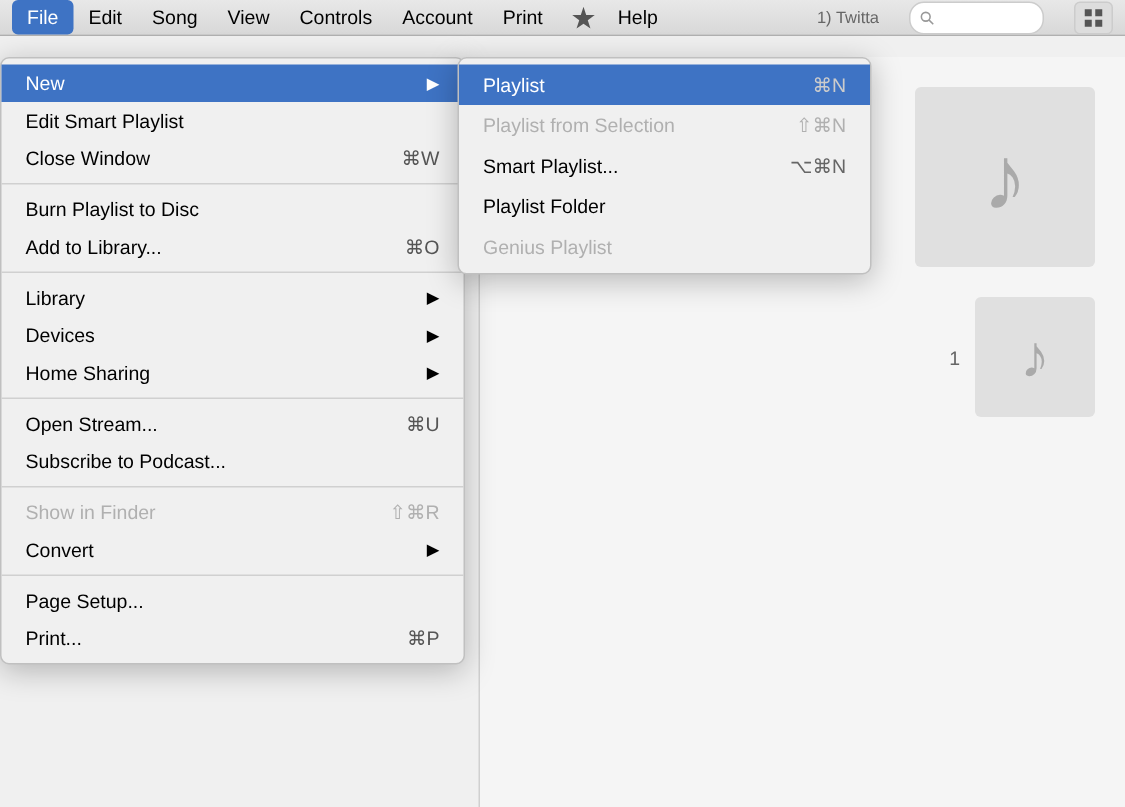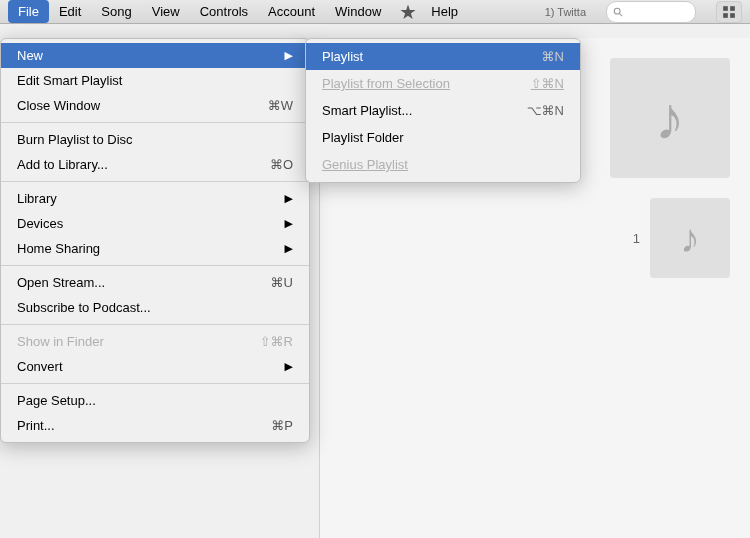--- a/index.html
+++ b/index.html
@@ -216,21 +216,20 @@
     }
 
     .sm-item.highlighted {
       background: #3e73c4;
       color: white;
     }
 
     .sm-item.disabled {
       color: #b0b0b0;
       pointer-events: none;
-      text-decoration: underline;
     }
 
     .sm-shortcut {
       font-size: 13px;
       color: #666;
       display: flex;
       align-items: center;
     }
 
     .sm-item.highlighted .sm-shortcut {
@@ -240,21 +239,21 @@
 </head>
 <body>
 
 <div class="menu-bar">
   <div class="menu-item active">File</div>
   <div class="menu-item">Edit</div>
   <div class="menu-item">Song</div>
   <div class="menu-item">View</div>
   <div class="menu-item">Controls</div>
   <div class="menu-item">Account</div>
-  <div class="menu-item">Window</div>
+  <div class="menu-item">Print</div>
 
   <div style="width:26px;height:26px;display:flex;align-items:center;justify-content:center;margin-left:4px;">
     <svg width="18" height="18" viewBox="0 0 24 24" fill="#555">
       <path d="M12 2l2.4 7.4H22l-6.2 4.5 2.4 7.4L12 17l-6.2 4.3 2.4-7.4L2 9.4h7.6z"></path>
     </svg>
   </div>
 
   <div class="menu-item">Help</div>
 
   <div class="menu-bar-right">

